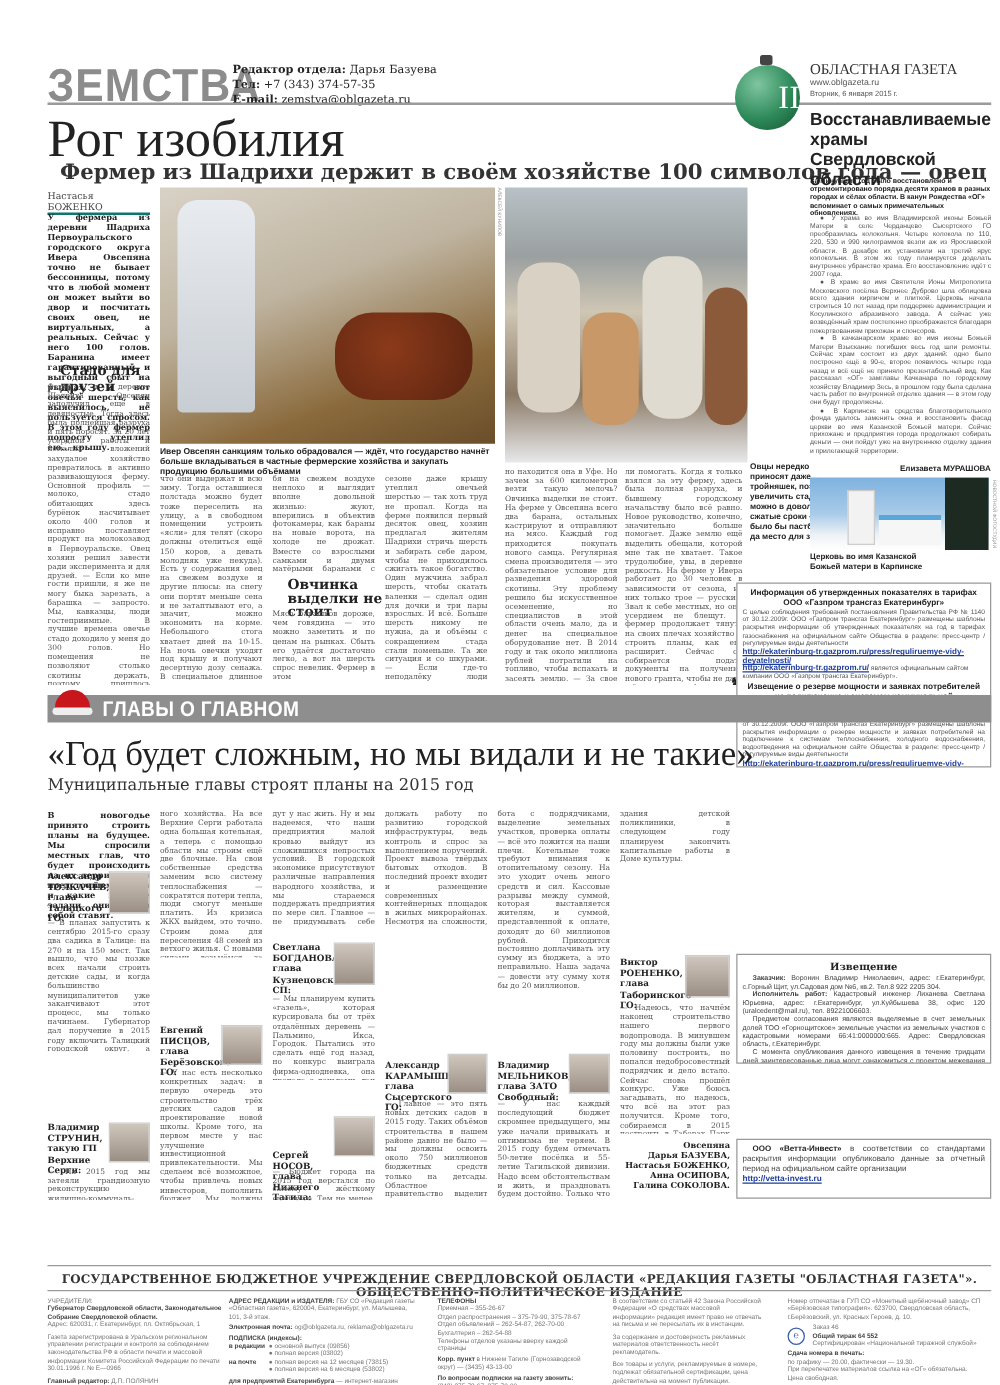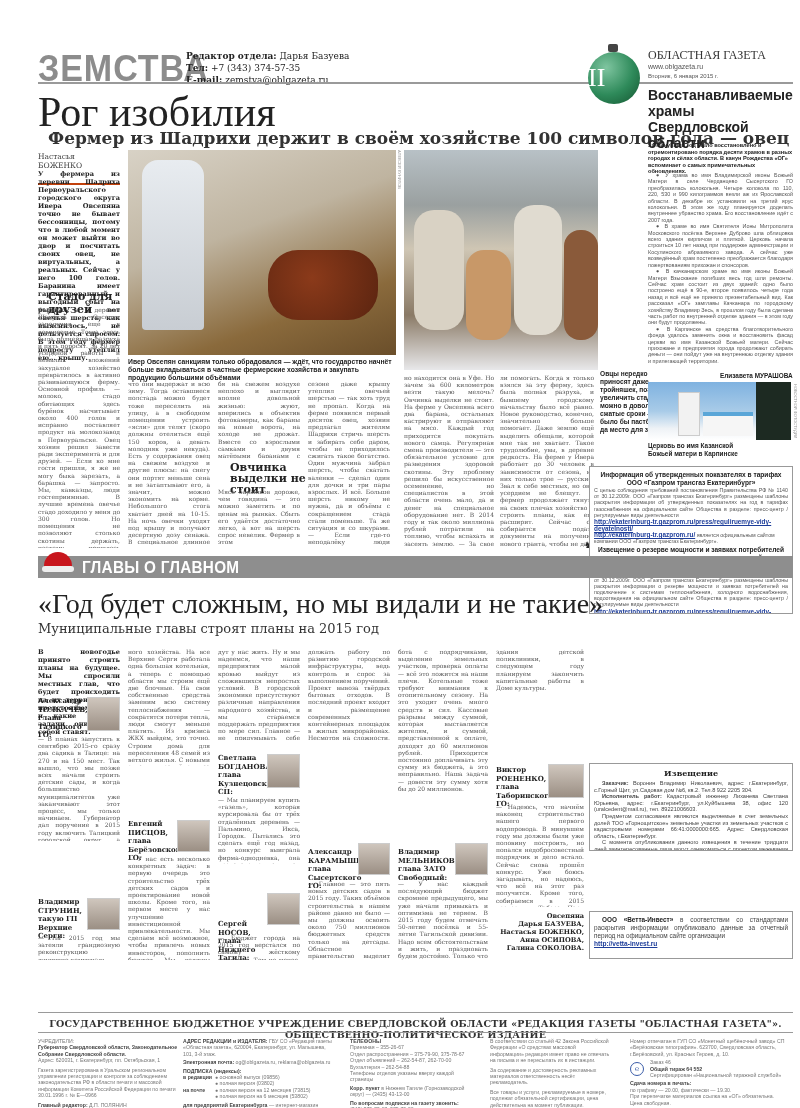--- a/index.html
+++ b/index.html
@@ -4,30 +4,30 @@
 <style>
 *{box-sizing:border-box;margin:0;padding:0}
 body{width:800px;height:1108px;background:#fff;font-family:"DejaVu Serif",serif;color:#222;position:relative;overflow:hidden}
 .abs{position:absolute}
 .hdr-sec{left:38px;top:48px;font-family:"Liberation Sans",sans-serif;font-weight:bold;font-size:37px;color:#8c8c8c;letter-spacing:1px;transform:scaleX(0.92);transform-origin:left}
 .hdr-ed{left:186px;top:50px;font-size:9px;line-height:12px;font-family:"DejaVu Serif",serif}
 .hdr-ed b{font-weight:bold}
 .rule{background:#9a9a9a;height:2px}
 .pg-title{left:38px;top:88px;font-family:"Liberation Serif",serif;font-size:42px;color:#222}
 .pg-sub{left:48px;top:128px;font-family:"DejaVu Serif",serif;font-size:17px;font-weight:bold;color:#333}
-.ornament{left:588px;top:52px;width:52px;height:52px;border-radius:50%;background:radial-gradient(circle at 35% 30%,#7fc5a0,#2e8a5a 55%,#14532f);color:#fff;font-family:"Liberation Serif",serif;font-size:26px;text-align:left;line-height:52px}
+.ornament{left:588px;top:52px;width:52px;height:52px;border-radius:50%;background:radial-gradient(circle at 35% 30%,#7fc5a0,#2e8a5a 55%,#14532f);color:#fff;font-family:"Liberation Serif",serif;font-size:26px;text-align:right;line-height:52px}
 .orn-cap{left:608px;top:44px;width:10px;height:8px;background:#444;border-radius:2px}
 .masthead{left:648px;top:48px;font-family:"Liberation Serif",serif;font-size:12px;color:#333}
 .mast-url{left:648px;top:63px;font-size:7px;color:#555;font-family:"Liberation Sans",sans-serif}
 .mast-date{left:648px;top:73px;font-size:6px;color:#555;font-family:"Liberation Sans",sans-serif}
 .side-title{left:648px;top:87px;width:145px;font-family:"Liberation Sans",sans-serif;font-weight:bold;font-size:14px;line-height:16px;color:#222}
 .text{font-size:6px;line-height:7.2px;color:#555;text-align:justify;font-family:"DejaVu Serif",serif}
 .sans{font-family:"Liberation Sans",sans-serif}
 .lead{font-weight:bold;color:#222;font-size:6.6px;line-height:8px}
-.byline{left:38px;top:152px;width:82px;font-size:7.5px;color:#444;border-bottom:2px solid #c2410c;padding-bottom:13px}
+.byline{left:38px;top:152px;width:82px;font-size:7.5px;color:#444;border-bottom:2px solid #0f766e;padding-bottom:0}
 .h-sub{font-weight:bold;color:#222;font-size:11px}
 .photo{background:#888;overflow:hidden}
 .cap{font-family:"Liberation Sans",sans-serif;font-weight:bold;font-size:6.8px;line-height:8px;color:#222}
 .banner{left:38px;top:556px;width:755px;height:22px;background:#8e8e8e}
 .banner-txt{left:82px;top:558px;font-family:"Liberation Sans",sans-serif;font-weight:bold;font-size:17px;color:#fff;letter-spacing:.3px;transform:scaleX(.9);transform-origin:left}
 .hat{left:44px;top:552px;width:28px;height:18px;background:#c8161d;border-radius:14px 14px 3px 3px}
 .hat-b{left:42px;top:566px;width:32px;height:6px;background:#eee;border-radius:3px}
 .hl2{left:38px;top:588px;font-family:"Liberation Serif",serif;font-size:28px;color:#222}
 .sub2{left:38px;top:621px;font-family:"DejaVu Serif",serif;font-size:13px;color:#333}
 .name{font-weight:bold;color:#222;font-size:7px;line-height:8.5px}

